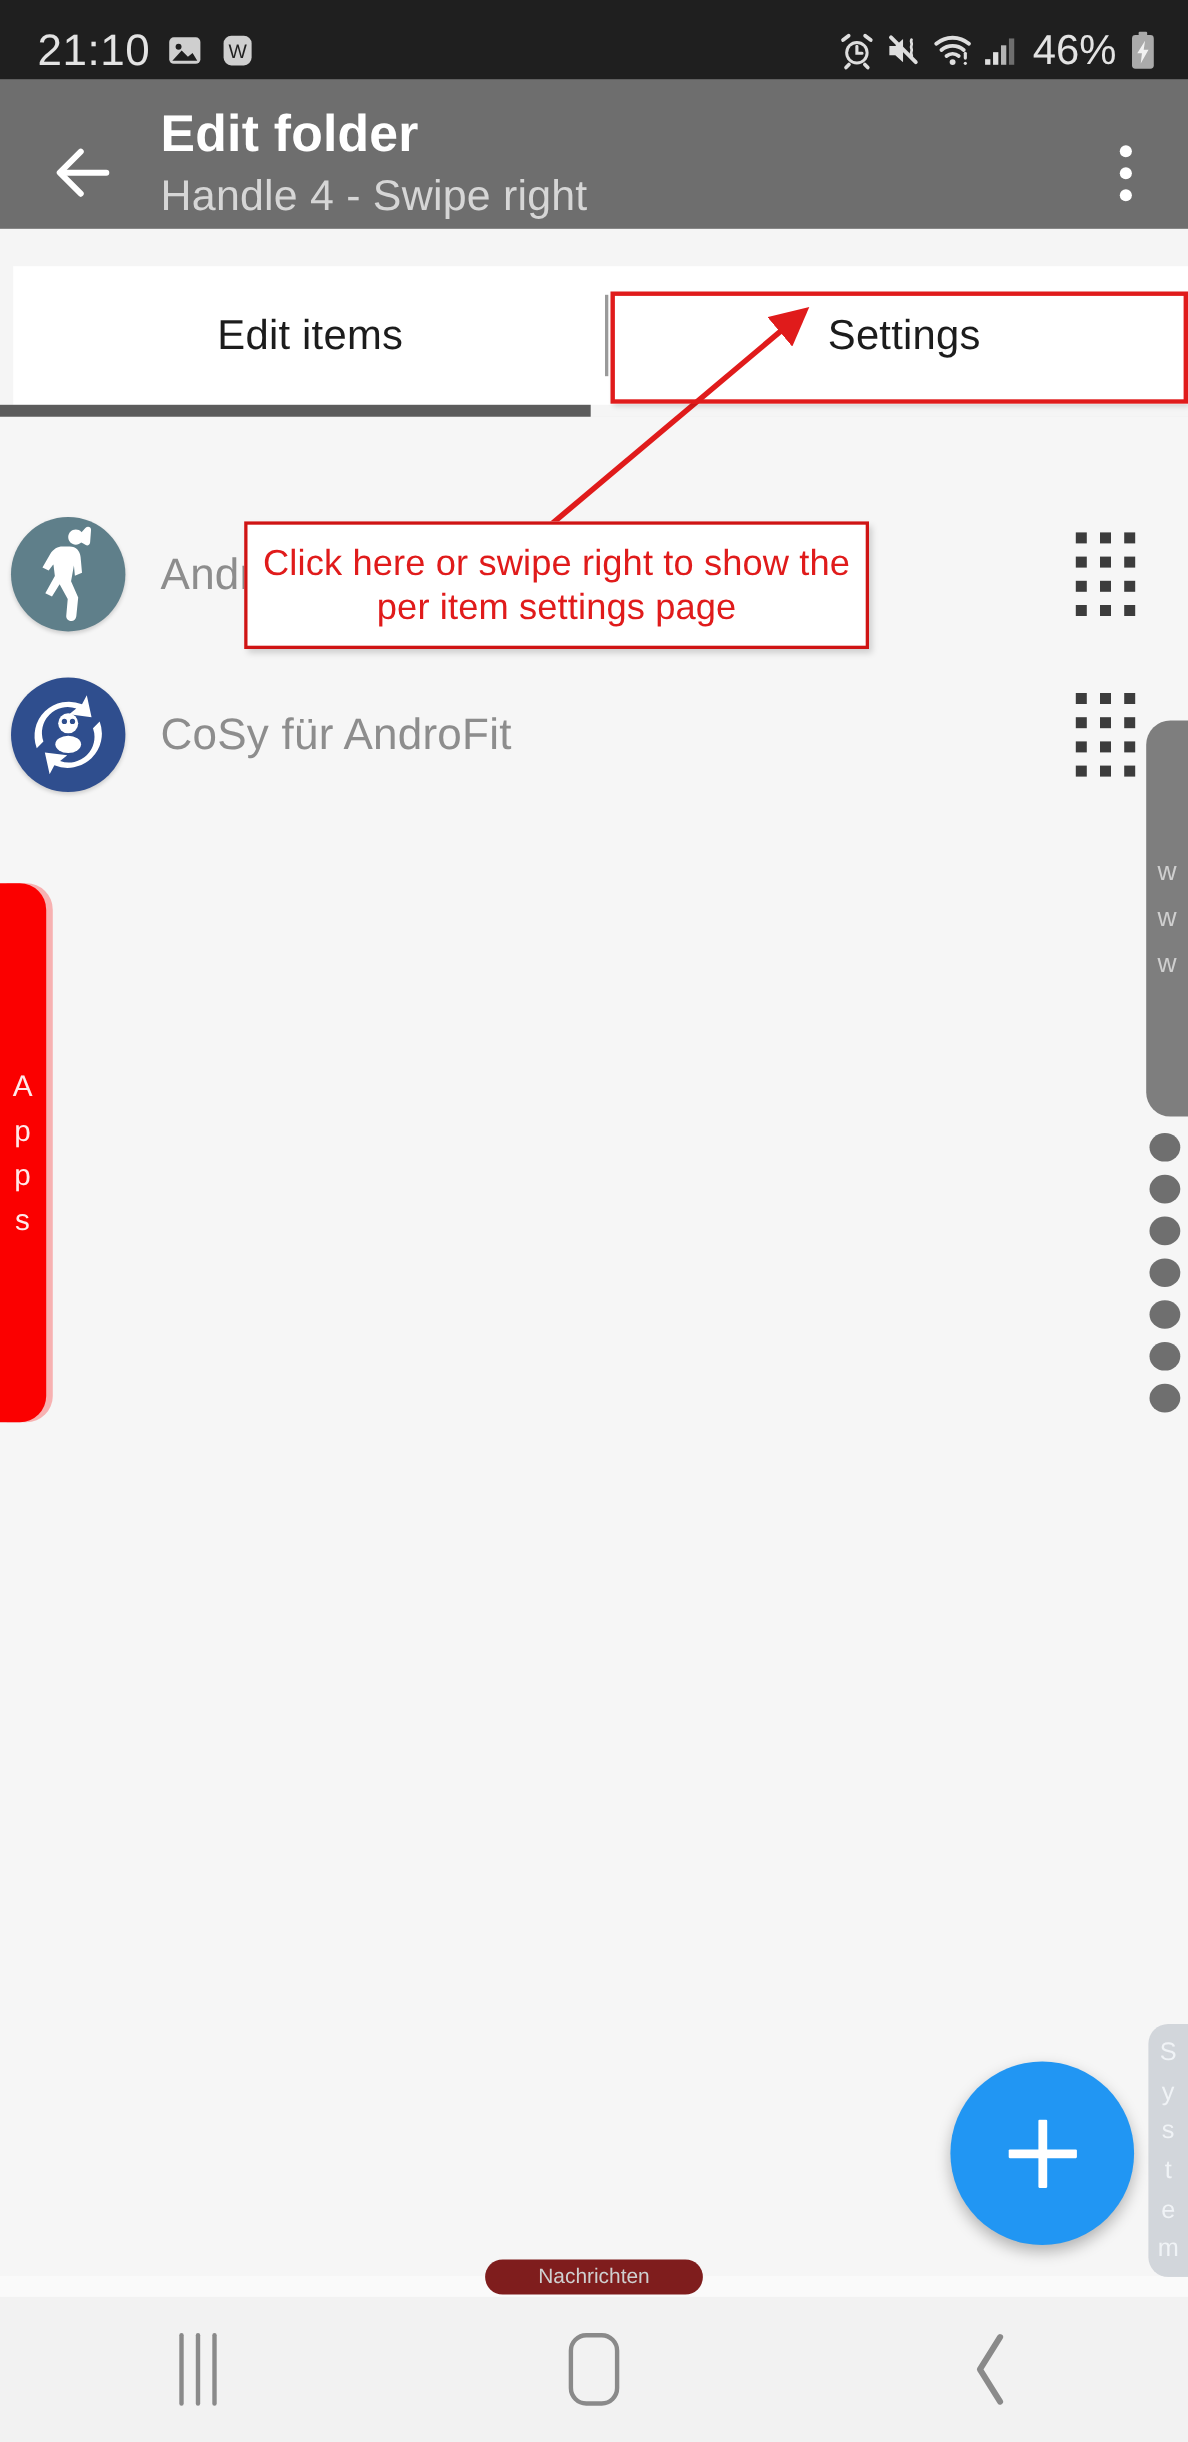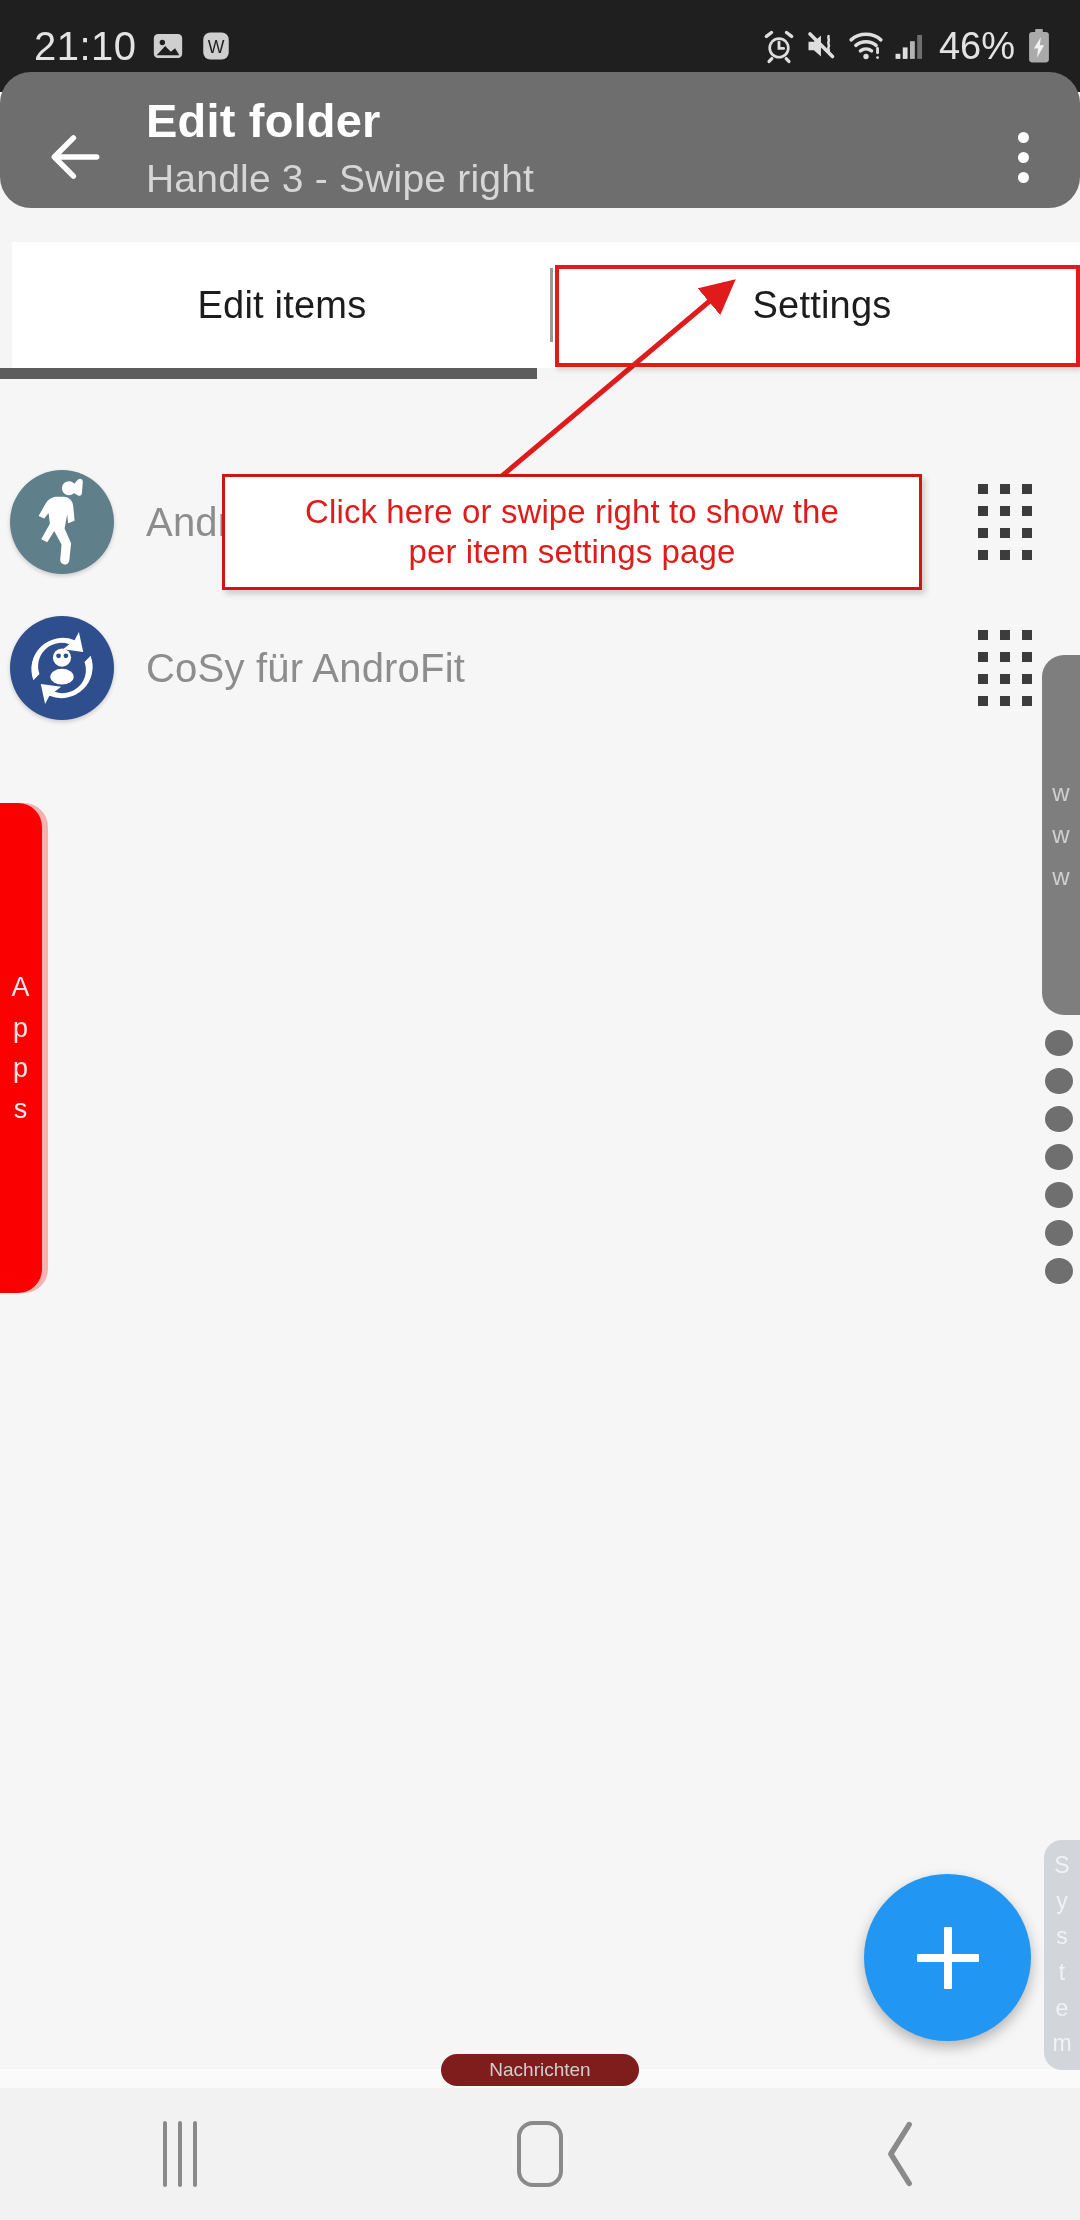--- a/index.html
+++ b/index.html
@@ -20,21 +20,21 @@
   }
   .sb-left { display:flex; align-items:center; gap:14px; }
   .sb-clock { font-size:40px; letter-spacing:0.5px; color:#e3e3e3; font-weight:400; }
   .sb-right { margin-left:auto; display:flex; align-items:center; gap:7px; }
   .sb-batt-text { font-size:38px; color:#e3e3e3; margin:0 2px 0 6px; }
   .ic { display:block; }
 
   
   .appbar {
     position:absolute; top:72px; left:0; width:1080px; height:136px;
-    background:#6e6e6e; display:flex; align-items:flex-start;border-radius:31px;
+    background:#6e6e6e; display:flex; align-items:flex-start;
   }
   .appbar-back {
     width:96px; height:170px; display:flex; align-items:center; justify-content:center;
     margin-left:28px;
   }
   .appbar-titles { margin-left:22px; padding-top:24px; }
   .appbar-title { font-size:47px; color:#ffffff; font-weight:700; line-height:1.05; letter-spacing:0.2px;}
   .appbar-sub { font-size:39px; color:#d6d6d6; font-weight:400; margin-top:12px; letter-spacing:0.2px;}
   .appbar-menu {
     margin-left:auto; width:100px; height:170px;
@@ -93,21 +93,21 @@
   }
   .row-handle span { width:10px; height:10px; background:#3c3c3c; display:block; }
 
   
   .anno-tab-box {
     position:absolute; top:265px; left:555px; width:525px; height:102px;
     border:4px solid #e01b1b; background:transparent; z-index:40;
     box-shadow:2px 3px 5px rgba(0,0,0,0.15);
   }
   .anno-text-box {
-    position:absolute; top:474px; left:222px; width:700px; height:116px;
+    position:absolute; top:474px; left:222px; width:568px; height:116px;
     border:3px solid #cf1414; background:#ffffff; z-index:40;
     display:flex; flex-direction:column; align-items:center; justify-content:center;
     box-shadow:3px 4px 6px rgba(0,0,0,0.17);
   }
   .anno-text-box div {
     color:#e01b1b; font-size:33px; line-height:1.22; text-align:center; letter-spacing:0.1px;
   }
   .anno-arrow { position:absolute; top:250px; left:400px; width:420px; height:300px; z-index:39; }
 
   
@@ -223,21 +223,21 @@
 
   <div class="appbar">
     <div class="appbar-back">
       <svg width="62" height="62" viewBox="0 0 24 24">
         <path d="M20 12H4.4" stroke="#ffffff" stroke-width="2.1" stroke-linecap="round"></path>
         <path d="M11 4.6 L3.6 12 L11 19.4" stroke="#ffffff" stroke-width="2.1" fill="none" stroke-linecap="round" stroke-linejoin="round"></path>
       </svg>
     </div>
     <div class="appbar-titles">
       <div class="appbar-title">Edit folder</div>
-      <div class="appbar-sub">Handle 3 - Swipe right</div>
+      <div class="appbar-sub">Handle 4 - Swipe right</div>
     </div>
     <div class="appbar-menu">
       <span class="dot3"></span>
       <span class="dot3"></span>
       <span class="dot3"></span>
     </div>
   </div>
 
   <div class="tabbar">
     <div class="tab">

